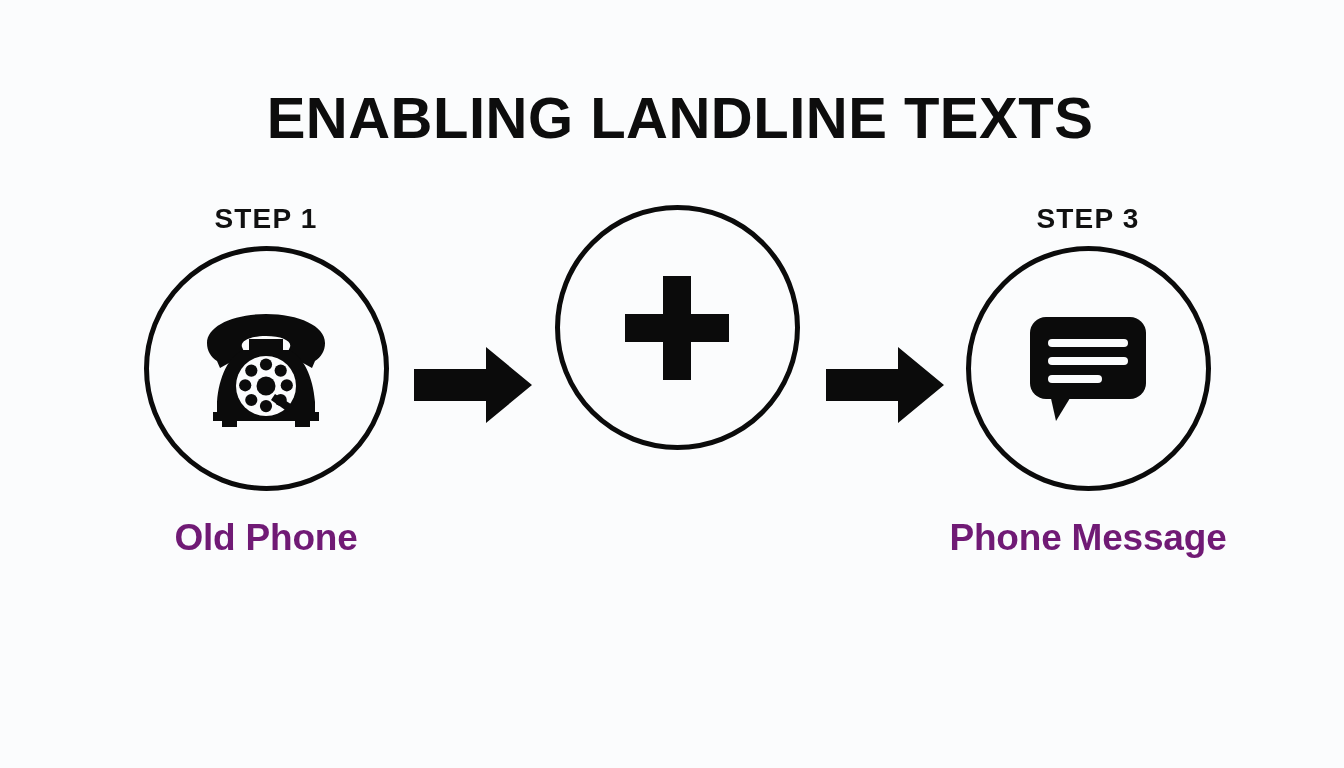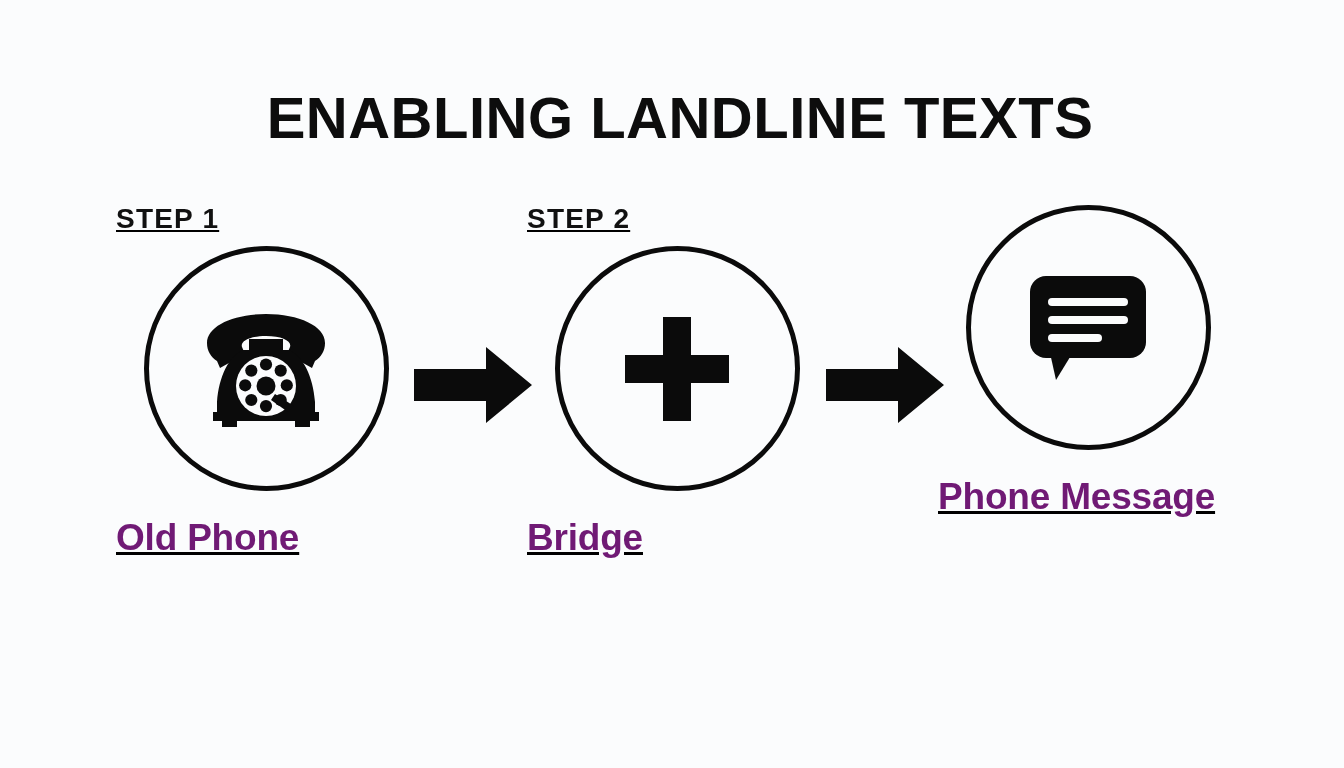--- a/index.html
+++ b/index.html
@@ -43,22 +43,21 @@
     top: 205px;
     left: 0;
     width: 1344px;
     height: 400px;
   }
 
   .step {
     position: absolute;
     top: 0;
     width: 300px;
-    text-align: left;
-    text-decoration: underline;
+    text-align: center;
   }
   .step-1 { left: 108px; }
   .step-2 { left: 519px; }
   .step-3 { left: 930px; }
 
   .step-label {
     font-size: 28px;
     font-weight: 700;
     letter-spacing: 1.2px;
     color: #111111;
@@ -164,40 +163,39 @@
       <div class="step-caption">Old Phone</div>
     </div>
 
     <div class="arrow arrow-1">
       <svg class="icon-svg" width="118" height="76" viewBox="0 0 118 76" aria-hidden="true">
         <path fill="#0b0b0b" d="M0 22 L72 22 L72 0 L118 38 L72 76 L72 54 L0 54 Z"></path>
       </svg>
     </div>
 
     <div class="step step-2">
-      <div class="step-label">STEP 2</div>
 
       <div class="circle">
         <span class="icon-wrap">
           <svg class="icon-svg" width="104" height="104" viewBox="0 0 104 104" aria-hidden="true">
             <path fill="#0b0b0b" d="M38 0 L66 0 L66 38 L104 38 L104 66 L66 66 L66 104 L38 104 L38 66 L0 66 L0 38 L38 38 Z"></path>
           </svg>
         </span>
       </div>
 
-      <div class="step-caption">Bridge</div>
     </div>
 
     <div class="arrow arrow-2">
       <svg class="icon-svg" width="118" height="76" viewBox="0 0 118 76" aria-hidden="true">
         <path fill="#0b0b0b" d="M0 22 L72 22 L72 0 L118 38 L72 76 L72 54 L0 54 Z"></path>
       </svg>
     </div>
 
     <div class="step step-3">
+      <div class="step-label">STEP 3</div>
 
       <div class="circle">
         <span class="icon-wrap">
           <svg class="icon-svg" width="124" height="112" viewBox="0 0 124 112" aria-hidden="true">
 
             <path fill="#0b0b0b" d="M22 72 L52 72 L30 108 Z"></path>
 
             <rect x="4" y="4" width="116" height="82" rx="16" ry="16" fill="#0b0b0b"></rect>
 
             <rect x="22" y="26" width="80" height="8" rx="4" fill="#fbfcfd"></rect>

